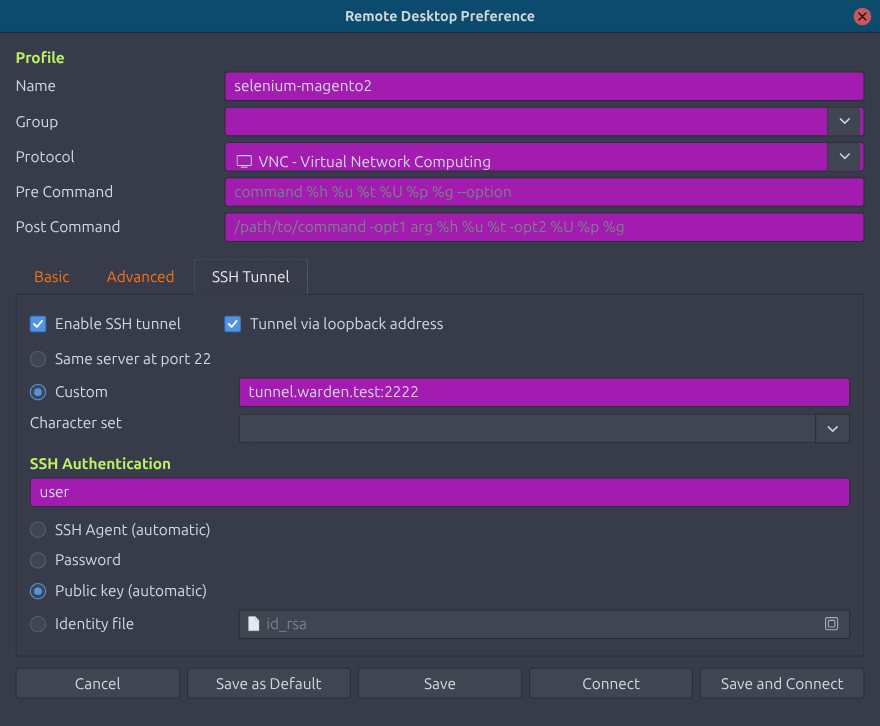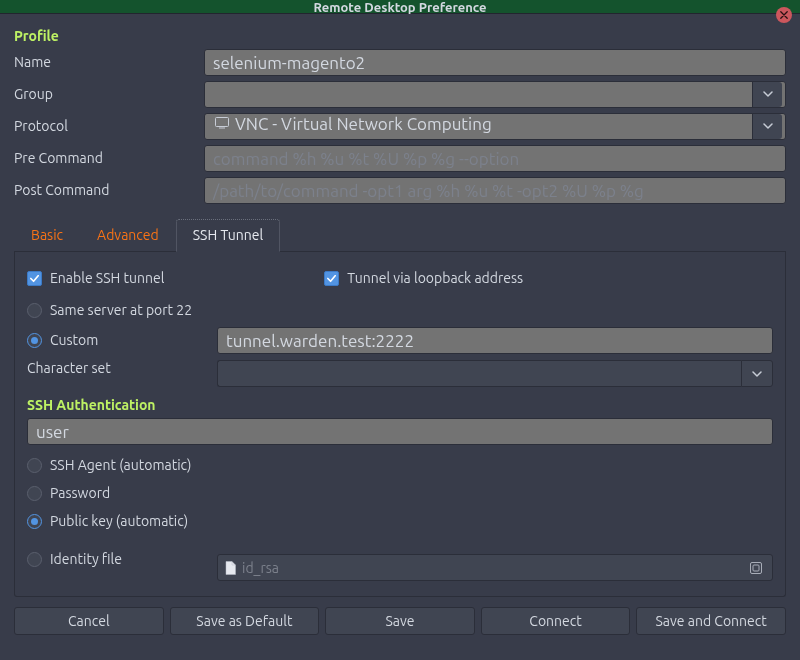--- a/index.html
+++ b/index.html
@@ -8,22 +8,22 @@
     width: 800px; height: 660px;
     background: #383c4a;
     color: #d3d8e0;
     font-family: "Ubuntu", "Segoe UI", "Helvetica Neue", sans-serif;
     font-size: 14px;
     overflow: hidden;
   }
 
   
   .titlebar {
-    height: 14px;
-    background: #14532d;
+    height: 30px;
+    background: #0c4a6e;
     display: flex;
     align-items: center;
     justify-content: center;
     position: relative;
     border-bottom: 1px solid #22252e;
   }
   .titlebar .title {
     color: #d3d8e0;
     font-weight: 600;
     font-size: 13px;
@@ -64,34 +64,34 @@
   }
   .form-row .field {
     flex: 1 1 auto;
     display: flex;
     align-items: stretch;
   }
 
   input.text-input, .combo, .placeholder-input {
     width: 100%;
     height: 27px;
-    background: #737373;
+    background: #a21caf;
     border: 1px solid #2b2e39;
     border-radius: 3px;
     color: #d3d8e0;
     padding: 0 8px;
-    font-size: 17px;
+    font-size: 14px;
     font-family: inherit;
   }
   .placeholder-input { color: #7c818c; display: flex; align-items: center; }
   .placeholder-input::placeholder { color: #7c818c; }
 
   .combo {
     display: flex;
-    align-items: flex-start;
+    align-items: flex-end;
     justify-content: space-between;
     cursor: pointer;
     padding-right: 3px;
   }
   .combo .combo-text { flex: 1; padding: 0 2px; display: flex; align-items: center; gap: 6px;}
   .combo-side-btn {
     width: 30px;
     display: flex;
     align-items: center;
     justify-content: center;
@@ -335,21 +335,21 @@
 
     <div class="two-col-check">
       <div class="check-row">
         <div class="checkbox checked">
           <svg viewBox="0 0 12 12">
               <path d="M2 6 L5 9 L10 3" stroke="#fff" stroke-width="1.8" fill="none" stroke-linecap="round" stroke-linejoin="round"></path>
             </svg>
         </div>
         <span>Enable SSH tunnel</span>
       </div>
-      <div class="check-row" style="margin-left:120px;">
+      <div class="check-row" style="">
         <div class="checkbox checked">
           <svg viewBox="0 0 12 12">
               <path d="M2 6 L5 9 L10 3" stroke="#fff" stroke-width="1.8" fill="none" stroke-linecap="round" stroke-linejoin="round"></path>
             </svg>
         </div>
         <span>Tunnel via loopback address</span>
       </div>
     </div>
 
     <div class="radio-row">
@@ -404,21 +404,21 @@
           <div class="dot"></div>
         </div>
       <span>Public key (automatic)</span>
     </div>
 
     <div class="ssh-row">
       <div class="ssh-label">
         <div class="radio"></div>
         <span>Identity file</span>
       </div>
-      <div class="ssh-field" style="display:flex;margin-top:17px;">
+      <div class="ssh-field" style="display:flex;">
         <div class="identity-input">
           <svg class="file-icon" viewBox="0 0 12 14">
               <path d="M2 0.5 H8 L11.5 4 V13.5 H2 Z" fill="#e6e9ef" stroke="#b9bec9" stroke-width="0.5"></path>
               <path d="M8 0.5 V4 H11.5" fill="none" stroke="#b9bec9" stroke-width="0.5"></path>
             </svg>
           <span class="placeholder">id_rsa</span>
           <div class="clear-btn">
             <svg viewBox="0 0 14 14" width="14" height="14">
                 <rect x="1.5" y="1.5" width="11" height="11" rx="1.5" fill="none" stroke="#a8adb8" stroke-width="1"></rect>
                 <rect x="4" y="4" width="6" height="6" rx="1" fill="none" stroke="#a8adb8" stroke-width="1"></rect>

